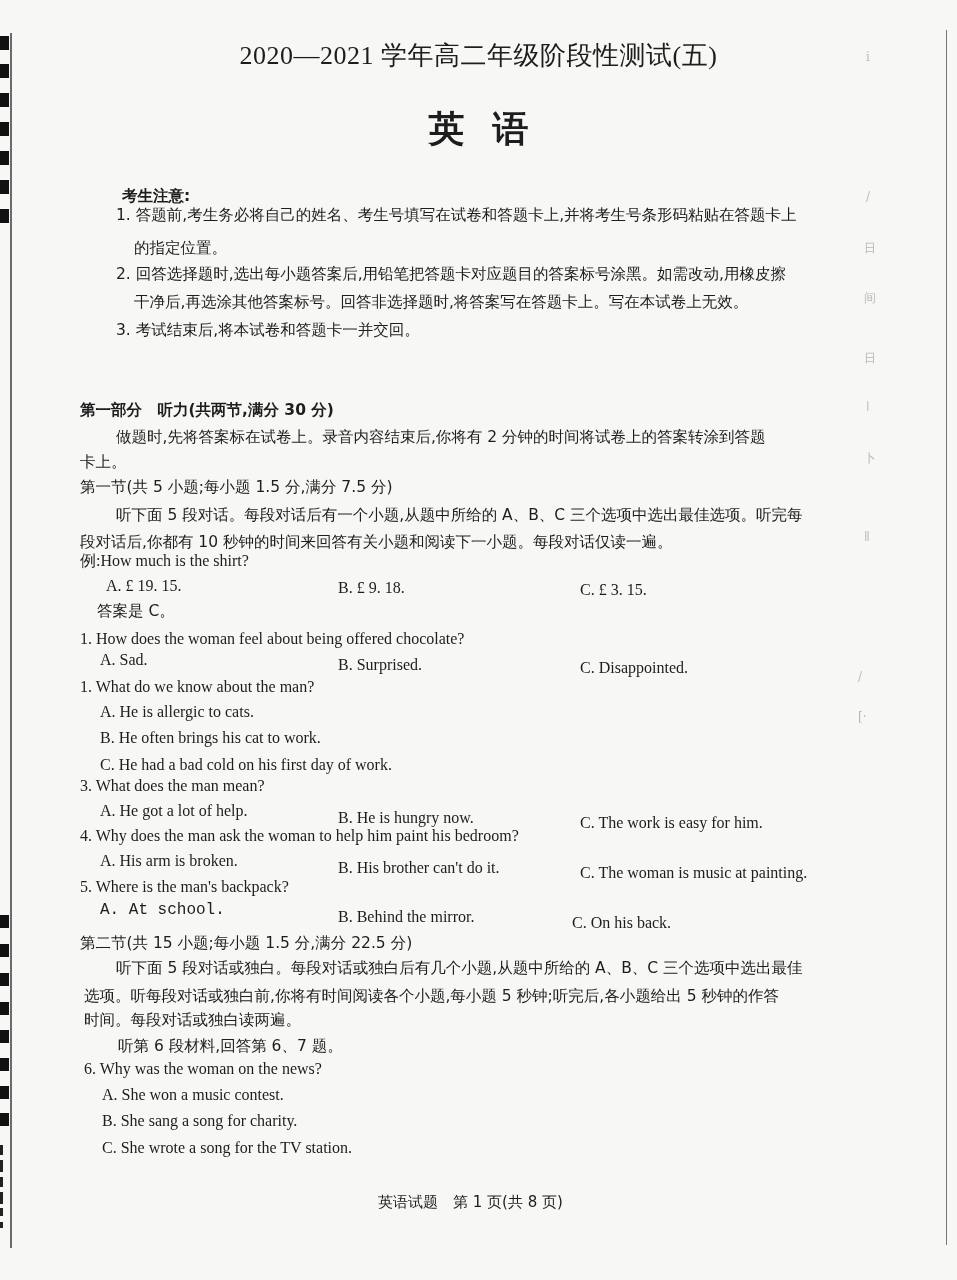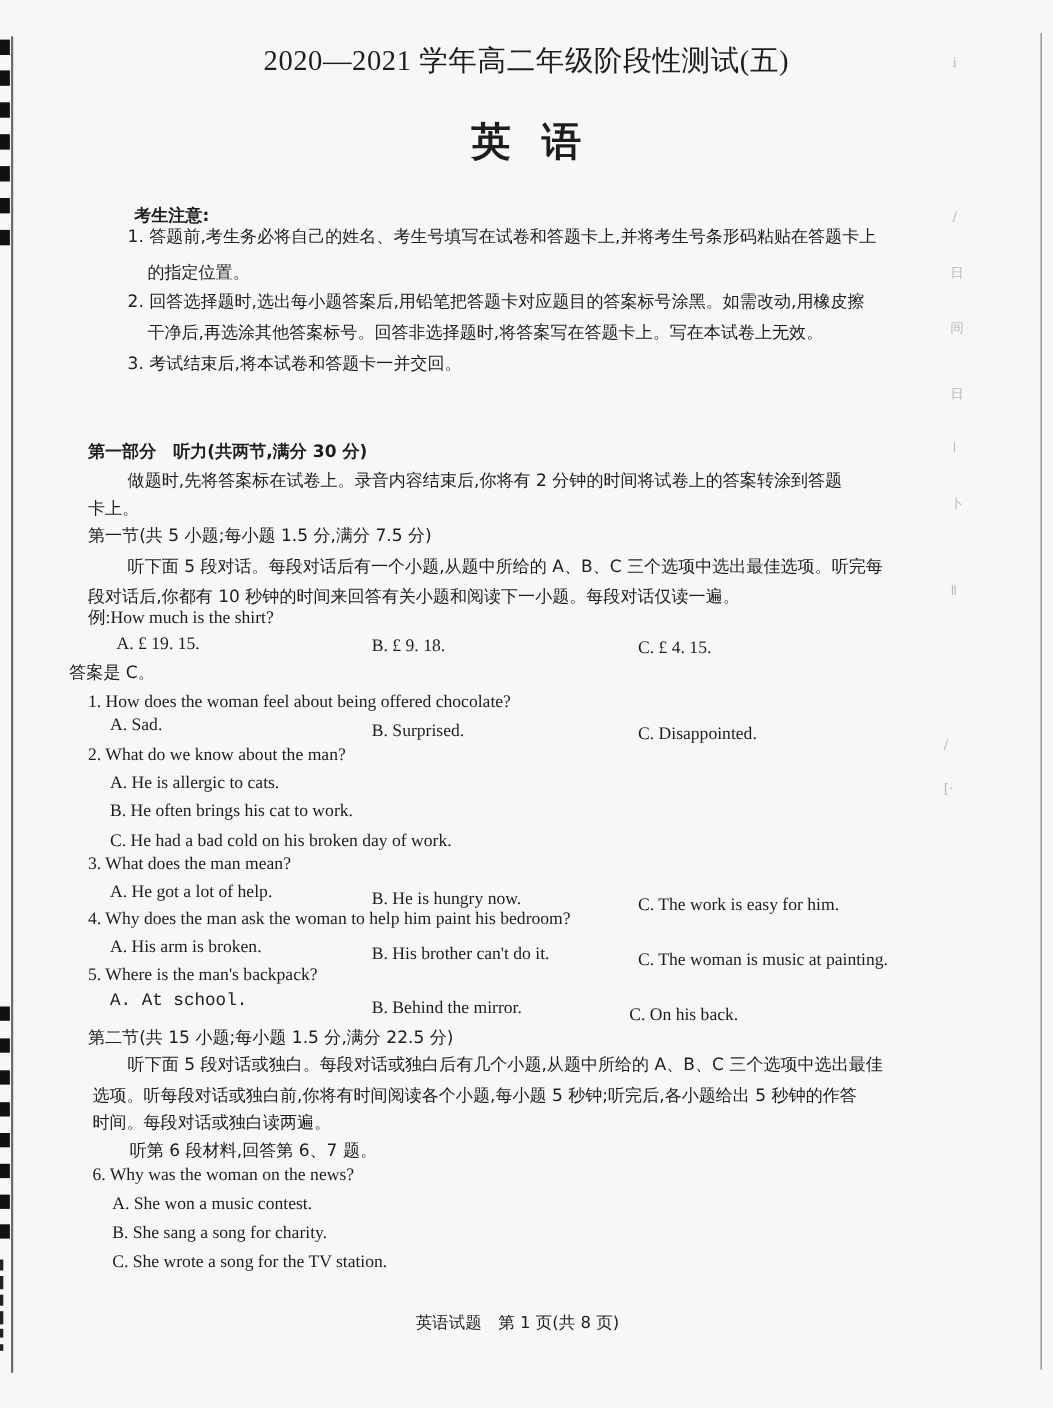--- a/index.html
+++ b/index.html
@@ -79,32 +79,32 @@
 <div class="abs txt cn" style="left:116px;top:427px;">做题时,先将答案标在试卷上。录音内容结束后,你将有 2 分钟的时间将试卷上的答案转涂到答题</div>
 <div class="abs txt cn" style="left:80px;top:452px;">卡上。</div>
 
 <div class="abs txt cn" style="left:80px;top:477px;">第一节(共 5 小题;每小题 1.5 分,满分 7.5 分)</div>
 <div class="abs txt cn" style="left:116px;top:505px;">听下面 5 段对话。每段对话后有一个小题,从题中所给的 A、B、C 三个选项中选出最佳选项。听完每</div>
 <div class="abs txt cn" style="left:80px;top:532px;">段对话后,你都有 10 秒钟的时间来回答有关小题和阅读下一小题。每段对话仅读一遍。</div>
 
 <div class="abs en" style="left:80px;top:551px;">例:How much is the shirt?</div>
 <div class="abs en" style="left:106px;top:577px;">A. £ 19. 15.</div>
 <div class="abs en" style="left:338px;top:579px;">B. £ 9. 18.</div>
-<div class="abs en" style="left:580px;top:581px;">C. £ 4. 15.</div>
-<div class="abs txt cn" style="left:63px;top:601px;">答案是 C。</div>
+<div class="abs en" style="left:580px;top:581px;">C. £ 3. 15.</div>
+<div class="abs txt cn" style="left:97px;top:601px;">答案是 C。</div>
 
 <div class="abs en" style="left:80px;top:630px;">1. How does the woman feel about being offered chocolate?</div>
 <div class="abs en" style="left:100px;top:651px;">A. Sad.</div>
 <div class="abs en" style="left:338px;top:656px;">B. Surprised.</div>
 <div class="abs en" style="left:580px;top:659px;">C. Disappointed.</div>
 
-<div class="abs en" style="left:80px;top:678px;">2. What do we know about the man?</div>
+<div class="abs en" style="left:80px;top:678px;">1. What do we know about the man?</div>
 <div class="abs en" style="left:100px;top:703px;">A. He is allergic to cats.</div>
 <div class="abs en" style="left:100px;top:729px;">B. He often brings his cat to work.</div>
-<div class="abs en" style="left:100px;top:756px;">C. He had a bad cold on his broken day of work.</div>
+<div class="abs en" style="left:100px;top:756px;">C. He had a bad cold on his first day of work.</div>
 
 <div class="abs en" style="left:80px;top:777px;">3. What does the man mean?</div>
 <div class="abs en" style="left:100px;top:802px;">A. He got a lot of help.</div>
 <div class="abs en" style="left:338px;top:809px;">B. He is hungry now.</div>
 <div class="abs en" style="left:580px;top:814px;">C. The work is easy for him.</div>
 
 <div class="abs en" style="left:80px;top:827px;">4. Why does the man ask the woman to help him paint his bedroom?</div>
 <div class="abs en" style="left:100px;top:852px;">A. His arm is broken.</div>
 <div class="abs en" style="left:338px;top:859px;">B. His brother can't do it.</div>
 <div class="abs en" style="left:580px;top:864px;">C. The woman is music at painting.</div>

